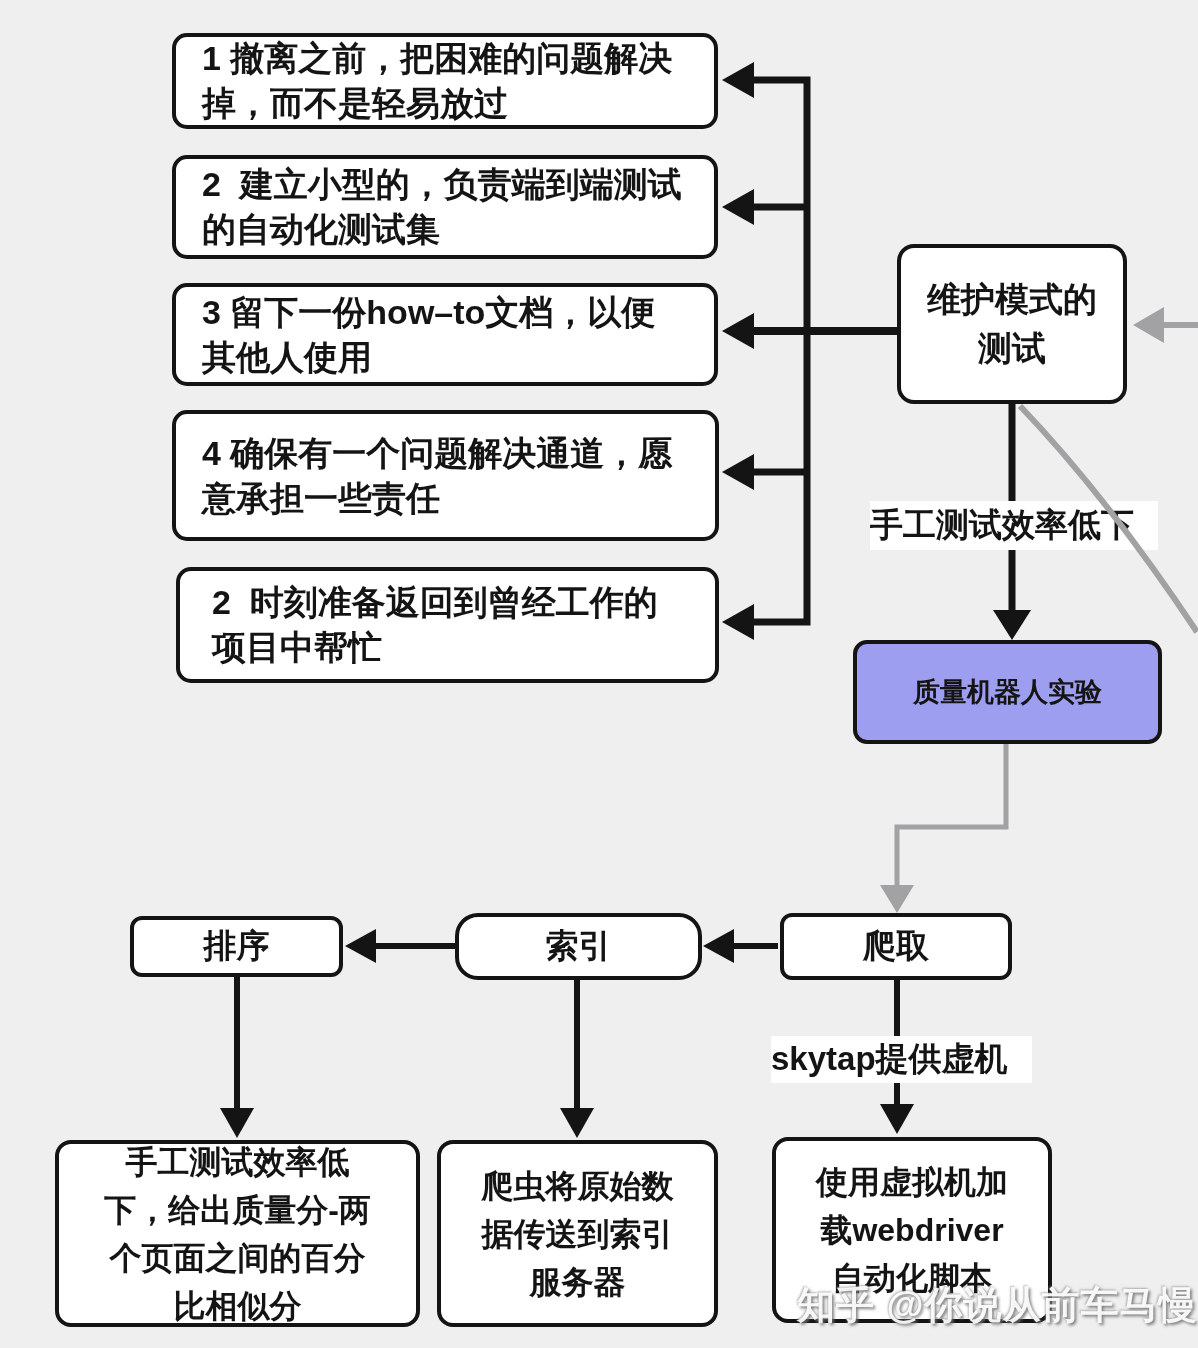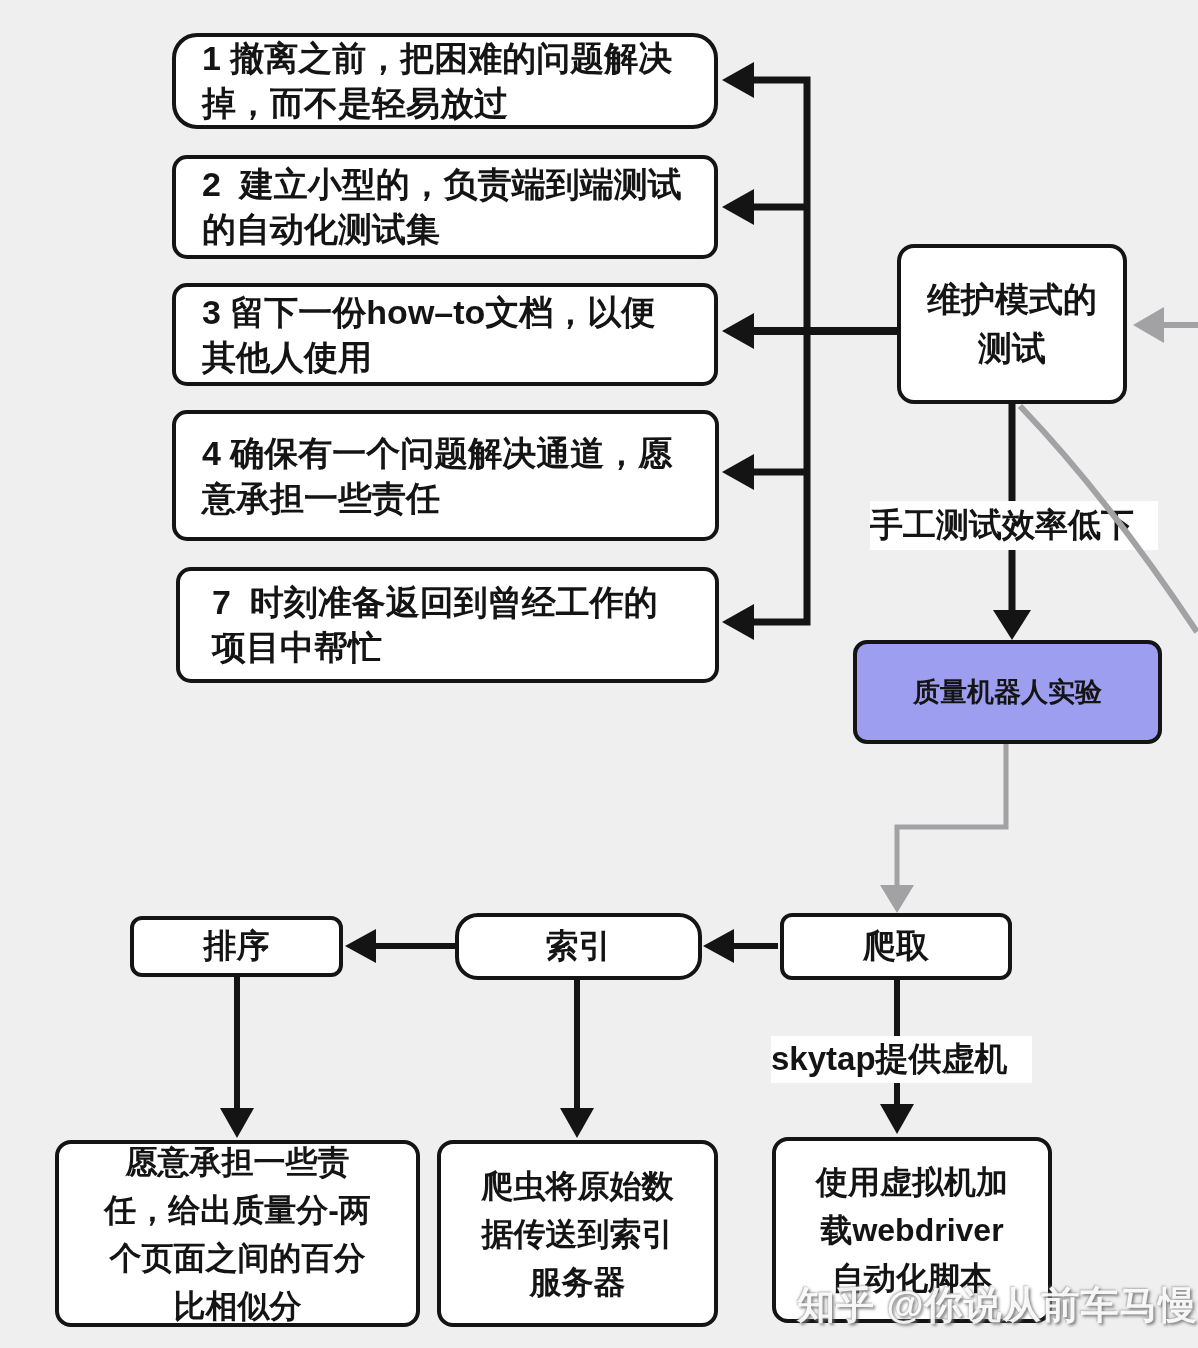--- a/index.html
+++ b/index.html
@@ -80,34 +80,34 @@
   <path d="M237,976 L237,1108" stroke="#141414" stroke-width="6" fill="none"></path>
   <polygon points="237,1138 220,1108 254,1108" fill="#141414"></polygon>
 
   <path d="M577,980 L577,1108" stroke="#141414" stroke-width="6" fill="none"></path>
   <polygon points="577,1138 560,1108 594,1108" fill="#141414"></polygon>
 
   <path d="M897,980 L897,1104" stroke="#141414" stroke-width="6" fill="none"></path>
   <polygon points="897,1134 880,1104 914,1104" fill="#141414"></polygon>
 </svg>
 
-<div class="node note" style="left:172px;top:33px;width:546px;height:96px;border-radius:25px;">
+<div class="node note" style="left:172px;top:33px;width:546px;height:96px;">
   <span>1 撤离之前，把困难的问题解决掉，而不是轻易放过</span>
 </div>
 <div class="node note" style="left:172px;top:155px;width:546px;height:104px;">
   <span>2  建立小型的，负责端到端测试的自动化测试集</span>
 </div>
 <div class="node note" style="left:172px;top:283px;width:546px;height:103px;justify-content:center;">
   <span>3 留下一份how–to文档，以便其他人使用</span>
 </div>
 <div class="node note" style="left:172px;top:410px;width:547px;height:131px;">
   <span>4 确保有一个问题解决通道，愿意承担一些责任</span>
 </div>
 <div class="node note b5" style="left:176px;top:567px;width:543px;height:116px;">
-  <span>7  时刻准备返回到曾经工作的项目中帮忙</span>
+  <span>2  时刻准备返回到曾经工作的项目中帮忙</span>
 </div>
 
 <div class="node center maint" style="left:897px;top:244px;width:230px;height:160px;">
   <span>维护模式的测试</span>
 </div>
 
 <div class="edge-label" style="left:870px;top:501px;width:288px;height:49px;">
   <span>手工测试效率低下</span>
 </div>
 
@@ -123,21 +123,21 @@
 </div>
 <div class="node center stage" style="left:780px;top:913px;width:232px;height:67px;">
   <span>爬取</span>
 </div>
 
 <div class="edge-label" style="left:771px;top:1036px;width:261px;height:47px;">
   <span>skytap提供虚机</span>
 </div>
 
 <div class="node center detail d1" style="left:55px;top:1140px;width:365px;height:187px;">
-  <span>愿意承担一些责任，给出质量分-两个页面之间的百分比相似分</span>
+  <span>手工测试效率低下，给出质量分-两个页面之间的百分比相似分</span>
 </div>
 <div class="node center detail d2" style="left:437px;top:1140px;width:281px;height:187px;">
   <span>爬虫将原始数据传送到索引服务器</span>
 </div>
 <div class="node center detail d3" style="left:772px;top:1137px;width:280px;height:186px;">
   <span>使用虚拟机加载webdriver自动化脚本</span>
 </div>
 
 <svg id="curve-top" class="layer" viewBox="0 0 1198 1348" xmlns="http://www.w3.org/2000/svg">
   <path d="M1020,406 Q1108,498 1197,632" stroke="#a2a2a4" stroke-width="6" fill="none"></path>

